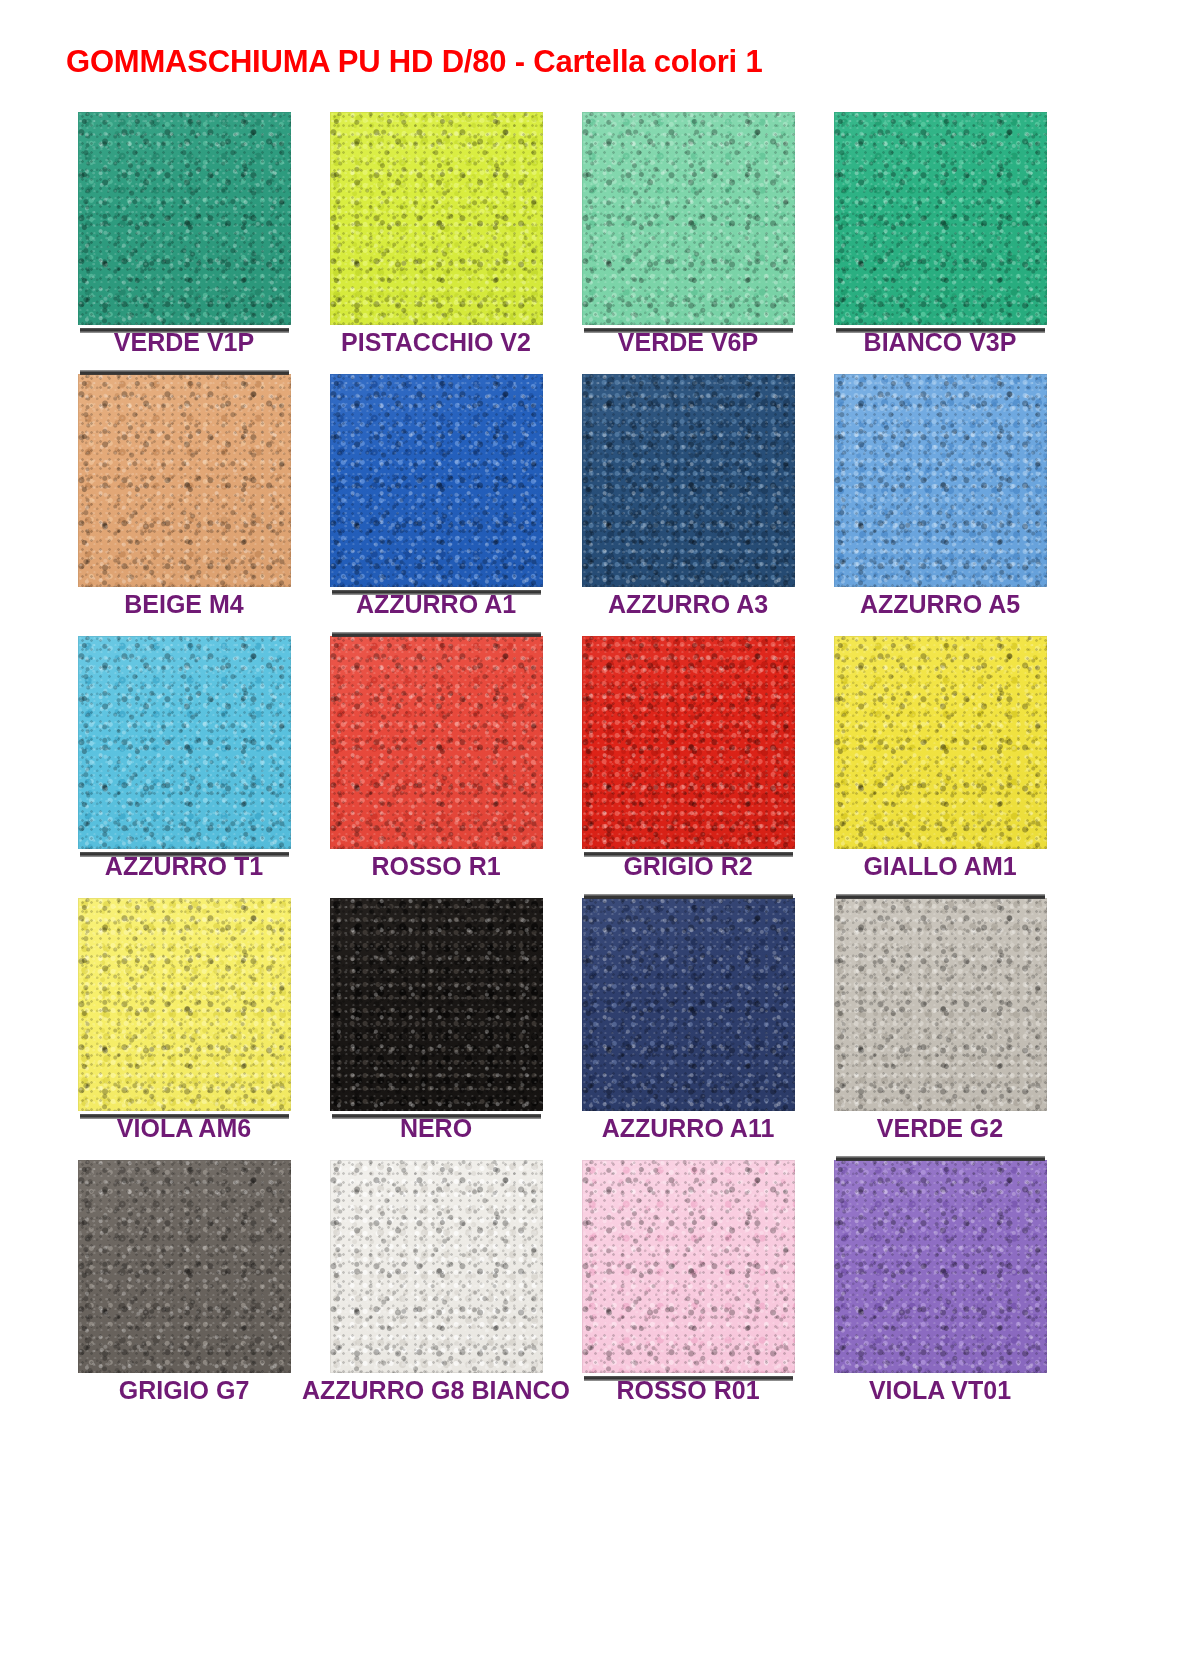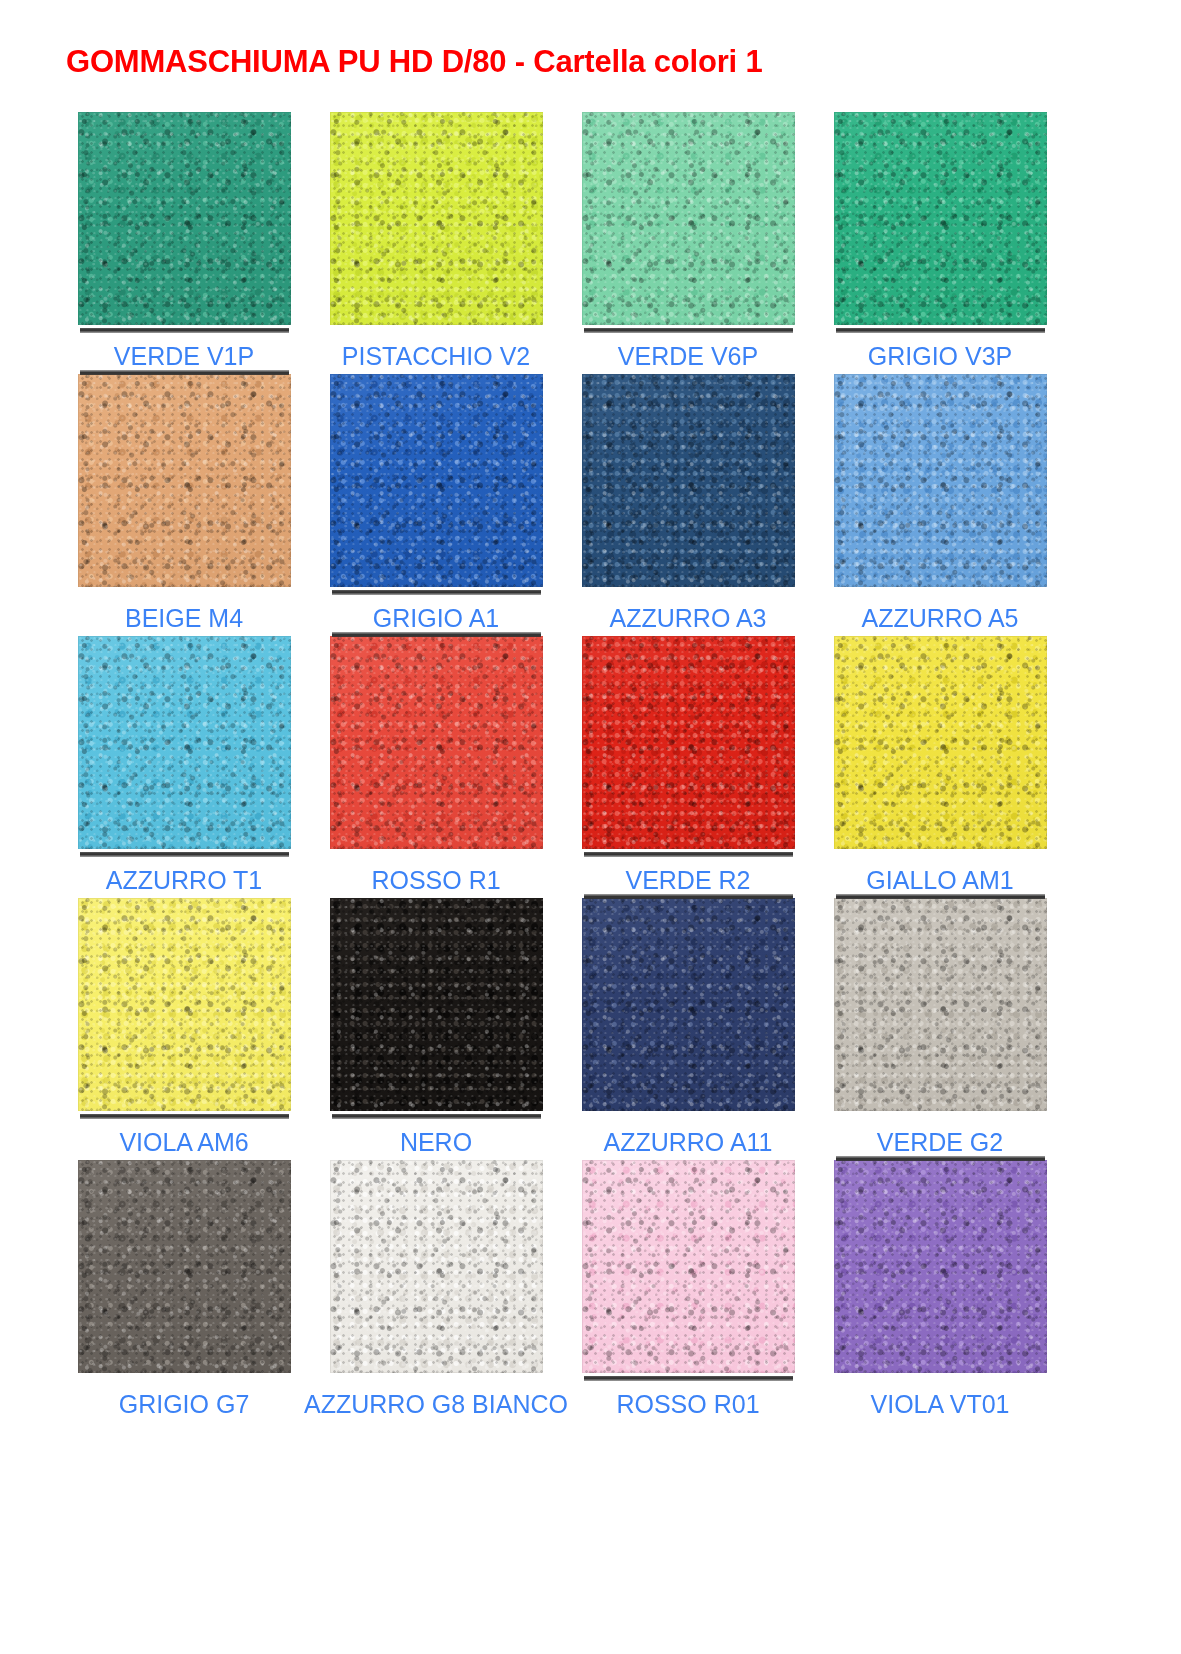--- a/index.html
+++ b/index.html
@@ -85,24 +85,23 @@
     opacity: 0.9;
   }
   .chip-edge.top {
     top: -4px;
     bottom: auto;
     height: 5px;
     background: linear-gradient(180deg, #9a9a9a 0%, #111 55%, #3a3a3a 100%);
   }
 
   .label {
-    margin-top: 14px;
     font-size: 25px;
-    font-weight: normal;
-    color: #3b82f6;
+    font-weight: bold;
+    color: #701a75;
     text-align: center;
     white-space: nowrap;
     line-height: 1.05;
   }
 
   
   .chip::before {
     content: "";
     position: absolute;
     inset: 0;
@@ -168,37 +167,37 @@
             <div class="chip" style="background-color: rgb(127, 214, 171); background-image: radial-gradient(circle at 30% 30%, rgba(84, 187, 140, 0.533) 0px, rgba(84, 187, 140, 0.533) 3px, transparent 4px), radial-gradient(circle at 70% 65%, rgba(174, 231, 201, 0.667) 0px, rgba(174, 231, 201, 0.667) 2px, transparent 3px), radial-gradient(circle at 45% 80%, rgba(84, 187, 140, 0.4) 0px, rgba(84, 187, 140, 0.4) 2px, transparent 3px), linear-gradient(160deg, rgba(174, 231, 201, 0.227) 0%, rgb(127, 214, 171) 38%, rgba(84, 187, 140, 0.18) 100%); background-size: 34px 34px, 19px 19px, 27px 27px, 100% 100%;"></div>
             <div class="chip-edge"></div>
           </div>
           <div class="label">VERDE V6P</div>
         </div>
         <div class="cell">
           <div class="chip-wrap">
             <div class="chip" style="background-color: rgb(43, 177, 131); background-image: radial-gradient(circle at 30% 30%, rgba(23, 144, 99, 0.533) 0px, rgba(23, 144, 99, 0.533) 3px, transparent 4px), radial-gradient(circle at 70% 65%, rgba(99, 207, 167, 0.667) 0px, rgba(99, 207, 167, 0.667) 2px, transparent 3px), radial-gradient(circle at 45% 80%, rgba(23, 144, 99, 0.4) 0px, rgba(23, 144, 99, 0.4) 2px, transparent 3px), linear-gradient(160deg, rgba(99, 207, 167, 0.227) 0%, rgb(43, 177, 131) 38%, rgba(23, 144, 99, 0.18) 100%); background-size: 34px 34px, 19px 19px, 27px 27px, 100% 100%;"></div>
             <div class="chip-edge"></div>
           </div>
-          <div class="label">GRIGIO V3P</div>
+          <div class="label">BIANCO V3P</div>
         </div>
       </div>
       <div class="swatch-row">
         <div class="cell">
           <div class="chip-wrap">
             <div class="chip" style="background-color: rgb(227, 168, 119); background-image: radial-gradient(circle at 30% 30%, rgba(184, 124, 76, 0.533) 0px, rgba(184, 124, 76, 0.533) 3px, transparent 4px), radial-gradient(circle at 70% 65%, rgba(240, 199, 158, 0.667) 0px, rgba(240, 199, 158, 0.667) 2px, transparent 3px), radial-gradient(circle at 45% 80%, rgba(184, 124, 76, 0.4) 0px, rgba(184, 124, 76, 0.4) 2px, transparent 3px), linear-gradient(160deg, rgba(240, 199, 158, 0.227) 0%, rgb(227, 168, 119) 38%, rgba(184, 124, 76, 0.18) 100%); background-size: 34px 34px, 19px 19px, 27px 27px, 100% 100%;"></div>
             <div class="chip-edge top"></div>
           </div>
           <div class="label">BEIGE M4</div>
         </div>
         <div class="cell">
           <div class="chip-wrap">
             <div class="chip" style="background-color: rgb(36, 96, 189); background-image: radial-gradient(circle at 30% 30%, rgba(18, 63, 138, 0.533) 0px, rgba(18, 63, 138, 0.533) 3px, transparent 4px), radial-gradient(circle at 70% 65%, rgba(109, 155, 224, 0.667) 0px, rgba(109, 155, 224, 0.667) 2px, transparent 3px), radial-gradient(circle at 45% 80%, rgba(18, 63, 138, 0.4) 0px, rgba(18, 63, 138, 0.4) 2px, transparent 3px), linear-gradient(160deg, rgba(109, 155, 224, 0.227) 0%, rgb(36, 96, 189) 38%, rgba(18, 63, 138, 0.18) 100%); background-size: 34px 34px, 19px 19px, 27px 27px, 100% 100%;"></div>
             <div class="chip-edge"></div>
           </div>
-          <div class="label">GRIGIO A1</div>
+          <div class="label">AZZURRO A1</div>
         </div>
         <div class="cell">
           <div class="chip-wrap">
             <div class="chip" style="background-color: rgb(40, 79, 121); background-image: radial-gradient(circle at 30% 30%, rgba(22, 49, 79, 0.533) 0px, rgba(22, 49, 79, 0.533) 3px, transparent 4px), radial-gradient(circle at 70% 65%, rgba(93, 133, 173, 0.667) 0px, rgba(93, 133, 173, 0.667) 2px, transparent 3px), radial-gradient(circle at 45% 80%, rgba(22, 49, 79, 0.4) 0px, rgba(22, 49, 79, 0.4) 2px, transparent 3px), linear-gradient(160deg, rgba(93, 133, 173, 0.227) 0%, rgb(40, 79, 121) 38%, rgba(22, 49, 79, 0.18) 100%); background-size: 22px 22px, 13px 13px, 17px 17px, 100% 100%;"></div>
           </div>
           <div class="label">AZZURRO A3</div>
         </div>
         <div class="cell">
           <div class="chip-wrap">
             <div class="chip" style="background-color: rgb(110, 168, 224); background-image: radial-gradient(circle at 30% 30%, rgba(63, 126, 192, 0.533) 0px, rgba(63, 126, 192, 0.533) 3px, transparent 4px), radial-gradient(circle at 70% 65%, rgba(165, 203, 239, 0.667) 0px, rgba(165, 203, 239, 0.667) 2px, transparent 3px), radial-gradient(circle at 45% 80%, rgba(63, 126, 192, 0.4) 0px, rgba(63, 126, 192, 0.4) 2px, transparent 3px), linear-gradient(160deg, rgba(165, 203, 239, 0.227) 0%, rgb(110, 168, 224) 38%, rgba(63, 126, 192, 0.18) 100%); background-size: 22px 22px, 13px 13px, 17px 17px, 100% 100%;"></div>
@@ -219,21 +218,21 @@
             <div class="chip" style="background-color: rgb(232, 73, 60); background-image: radial-gradient(circle at 30% 30%, rgba(194, 42, 32, 0.533) 0px, rgba(194, 42, 32, 0.533) 3px, transparent 4px), radial-gradient(circle at 70% 65%, rgba(245, 138, 128, 0.667) 0px, rgba(245, 138, 128, 0.667) 2px, transparent 3px), radial-gradient(circle at 45% 80%, rgba(194, 42, 32, 0.4) 0px, rgba(194, 42, 32, 0.4) 2px, transparent 3px), linear-gradient(160deg, rgba(245, 138, 128, 0.227) 0%, rgb(232, 73, 60) 38%, rgba(194, 42, 32, 0.18) 100%); background-size: 34px 34px, 19px 19px, 27px 27px, 100% 100%;"></div>
             <div class="chip-edge top"></div>
           </div>
           <div class="label">ROSSO R1</div>
         </div>
         <div class="cell">
           <div class="chip-wrap">
             <div class="chip" style="background-color: rgb(222, 35, 24); background-image: radial-gradient(circle at 30% 30%, rgba(173, 20, 11, 0.533) 0px, rgba(173, 20, 11, 0.533) 3px, transparent 4px), radial-gradient(circle at 70% 65%, rgba(239, 111, 100, 0.667) 0px, rgba(239, 111, 100, 0.667) 2px, transparent 3px), radial-gradient(circle at 45% 80%, rgba(173, 20, 11, 0.4) 0px, rgba(173, 20, 11, 0.4) 2px, transparent 3px), linear-gradient(160deg, rgba(239, 111, 100, 0.227) 0%, rgb(222, 35, 24) 38%, rgba(173, 20, 11, 0.18) 100%); background-size: 22px 22px, 13px 13px, 17px 17px, 100% 100%;"></div>
             <div class="chip-edge"></div>
           </div>
-          <div class="label">VERDE R2</div>
+          <div class="label">GRIGIO R2</div>
         </div>
         <div class="cell">
           <div class="chip-wrap">
             <div class="chip" style="background-color: rgb(242, 228, 66); background-image: radial-gradient(circle at 30% 30%, rgba(204, 189, 21, 0.533) 0px, rgba(204, 189, 21, 0.533) 3px, transparent 4px), radial-gradient(circle at 70% 65%, rgba(249, 242, 136, 0.667) 0px, rgba(249, 242, 136, 0.667) 2px, transparent 3px), radial-gradient(circle at 45% 80%, rgba(204, 189, 21, 0.4) 0px, rgba(204, 189, 21, 0.4) 2px, transparent 3px), linear-gradient(160deg, rgba(249, 242, 136, 0.227) 0%, rgb(242, 228, 66) 38%, rgba(204, 189, 21, 0.18) 100%); background-size: 34px 34px, 19px 19px, 27px 27px, 100% 100%;"></div>
           </div>
           <div class="label">GIALLO AM1</div>
         </div>
       </div>
       <div class="swatch-row">
         <div class="cell">

